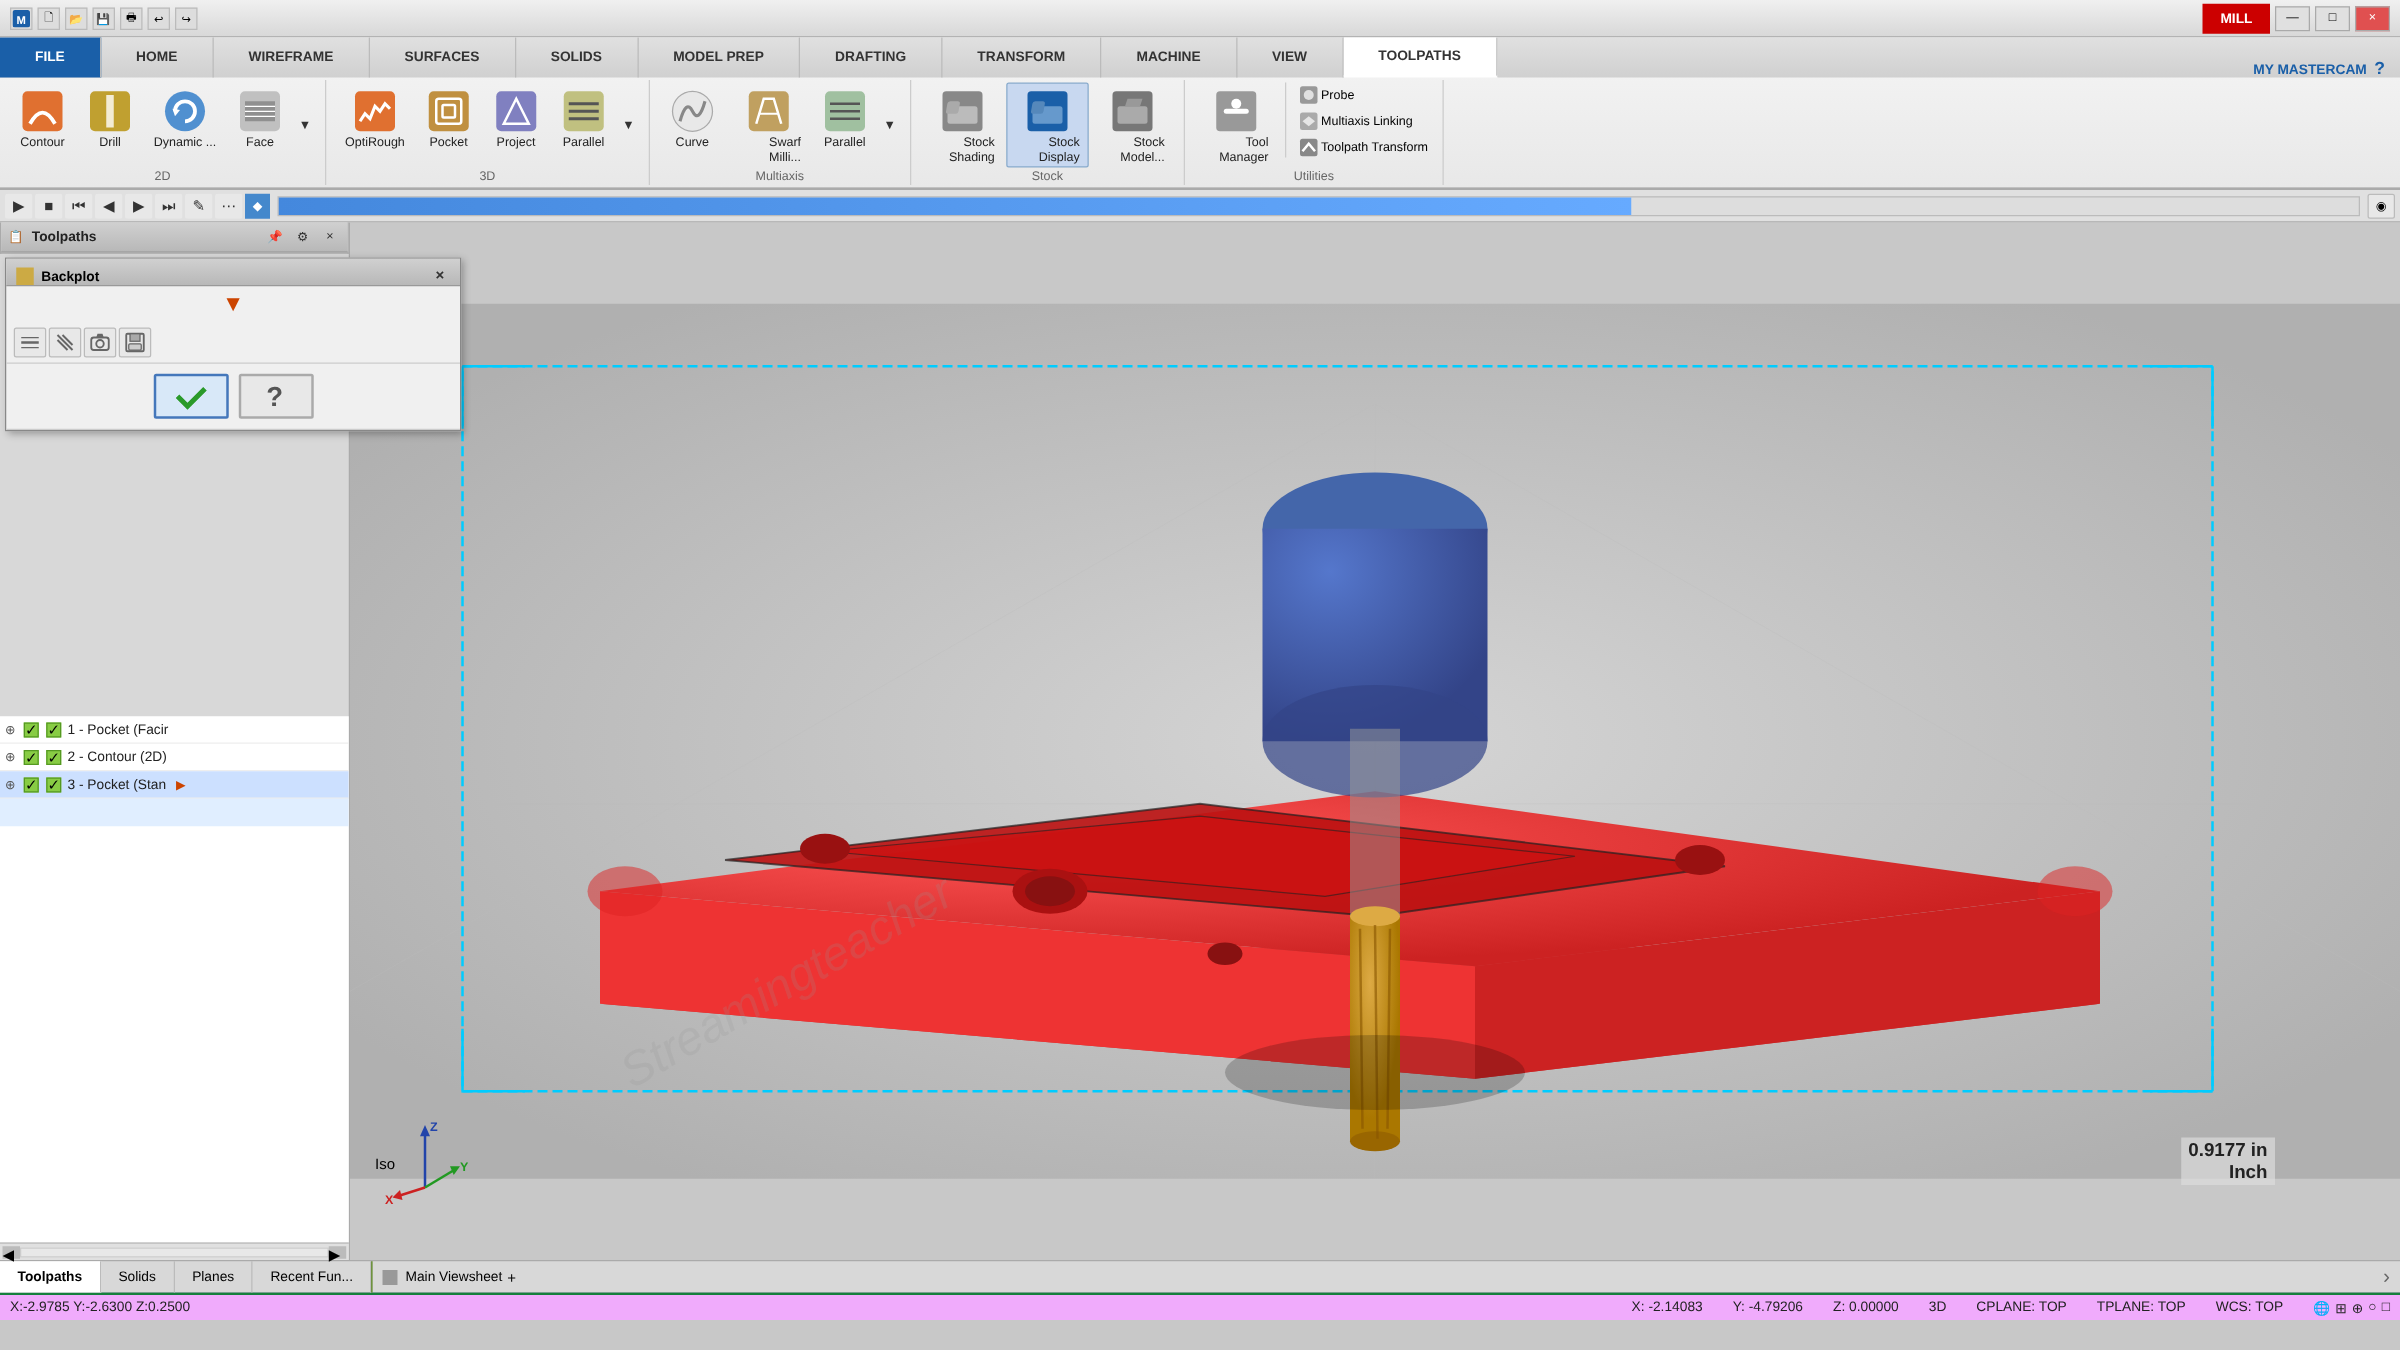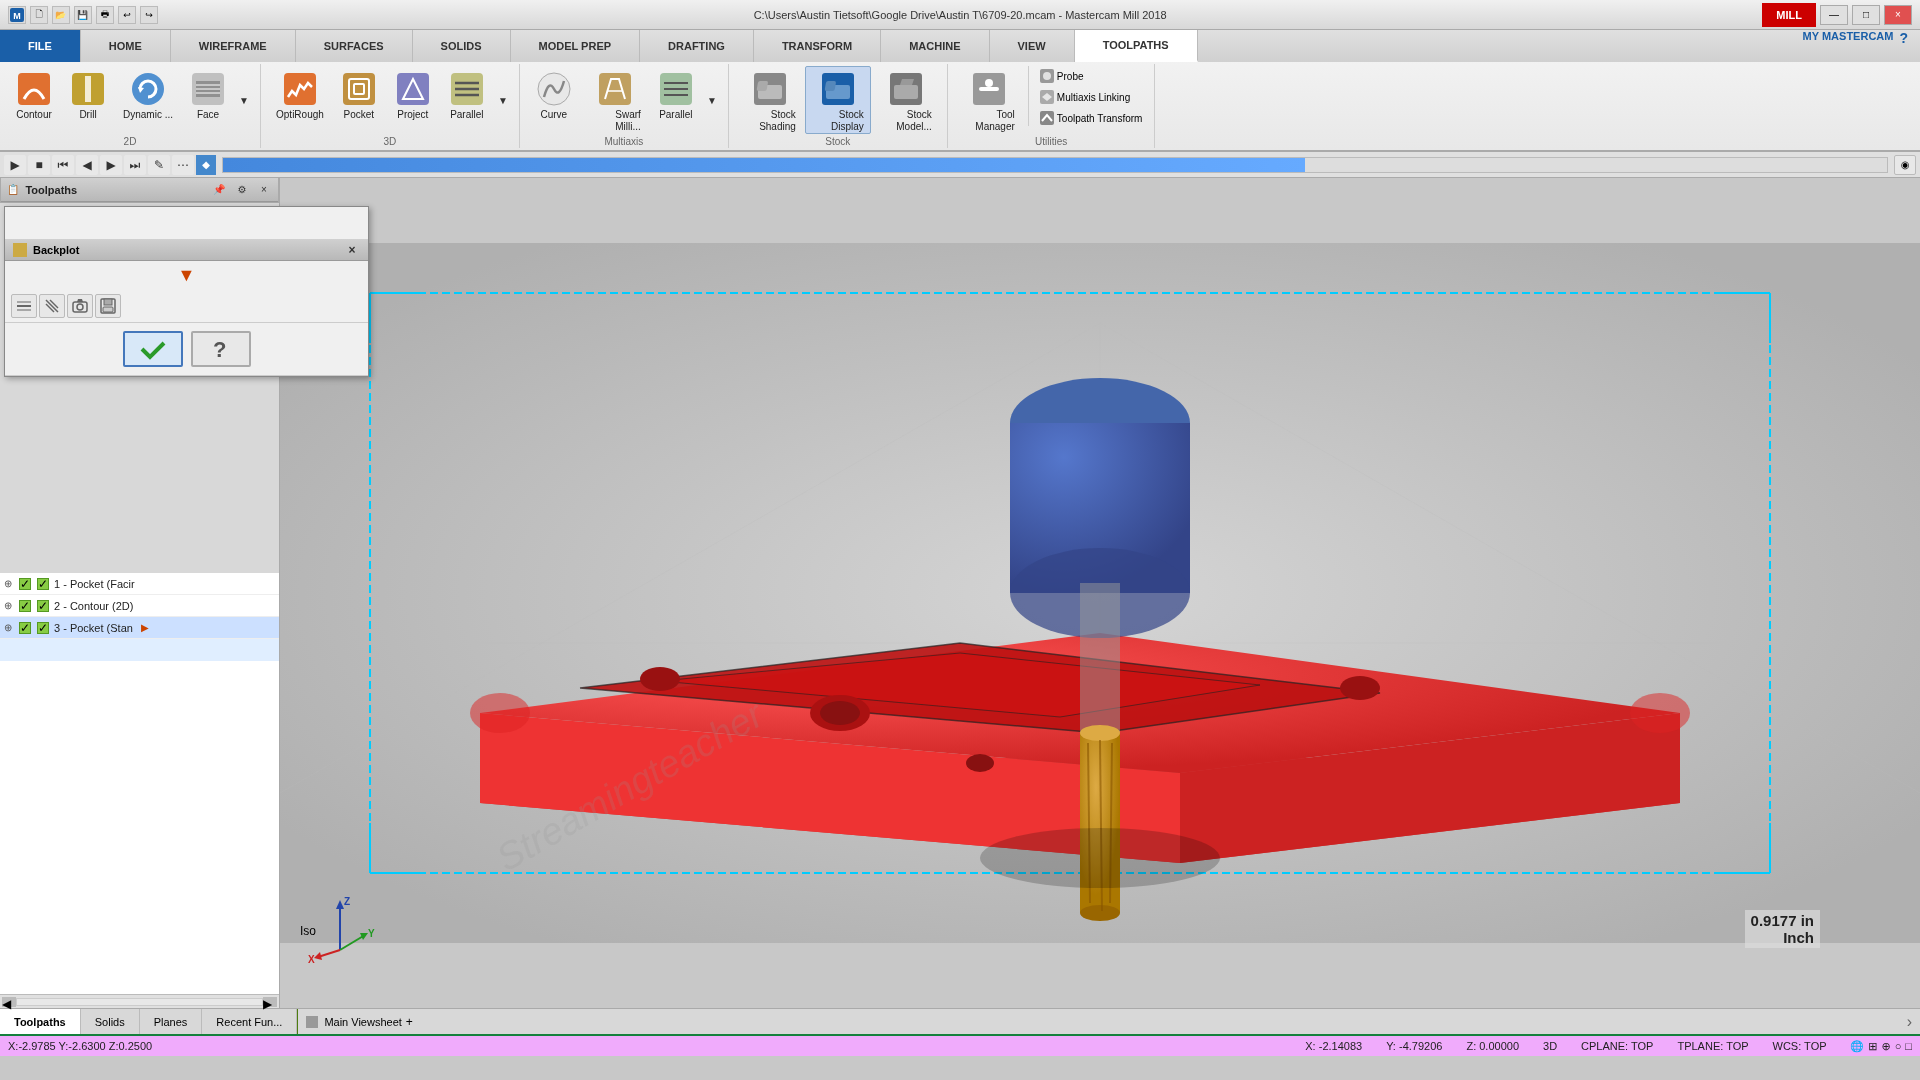--- a/index.html
+++ b/index.html
@@ -66,21 +66,21 @@
       font-weight: 600;
       cursor: pointer;
       border-right: 1px solid #bbb;
       color: #333;
     }
     .ribbon-tab:first-child { background: #1a5fa8; color: white; }
     .ribbon-tab.active { background: white; border-bottom: 2px solid white; color: #333; }
     #ribbon-tab-right {
       margin-left: auto;
       display: flex;
-      align-items: flex-start;
+      align-items: flex-end;
       padding: 0 12px;
       font-size: 11px;
       color: #1a5fa8;
       font-weight: 600;
     }
 
     #ribbon-content {
       display: flex;
       align-items: stretch;
       padding: 2px 0;
@@ -229,24 +229,23 @@
       width: 365px;
       background: #f0f0f0;
       border: 1px solid #888;
       box-shadow: 2px 2px 6px rgba(0,0,0,0.3);
       z-index: 100;
     }
     #backplot-title {
       background: linear-gradient(to bottom, #d0d0d0, #b8b8b8);
       height: 22px;
       display: flex;
-      align-items: center;
+      align-items: flex-end;
       padding: 0 8px;
       border-bottom: 1px solid #999;
-      margin-top: 32px;
     }
     #backplot-title-icon {
       width: 14px; height: 14px;
       background: #888;
       margin-right: 6px;
     }
     #backplot-title-label {
       font-size: 11px;
       font-weight: 600;
       flex: 1;
@@ -447,21 +446,20 @@
         <text x="7" y="11" text-anchor="middle" fill="white" font-size="9" font-weight="bold">M</text>
       </svg>
     </div>
     <div class="qat-icon">🗋</div>
     <div class="qat-icon">📂</div>
     <div class="qat-icon">💾</div>
     <div class="qat-icon">🖶</div>
     <div class="qat-icon">↩</div>
     <div class="qat-icon">↪</div>
   </div>
-  <div id="titlebar-title">C:\Users\Austin Tietsoft\Google Drive\Austin T\6709-20.mcam - Mastercam Mill 2018</div>
   <div style="display:flex;align-items:center;gap:4px;">
     <div id="mill-badge">MILL</div>
     <div class="title-btn">—</div>
     <div class="title-btn">□</div>
     <div class="title-btn close">×</div>
   </div>
 </div>
 
 <div id="ribbon">
   <div id="ribbon-tabs">

